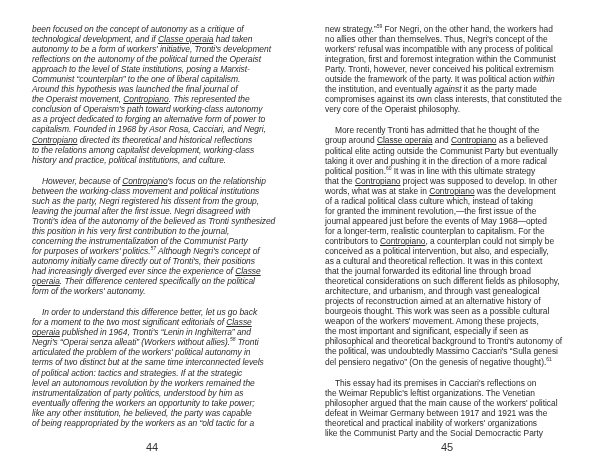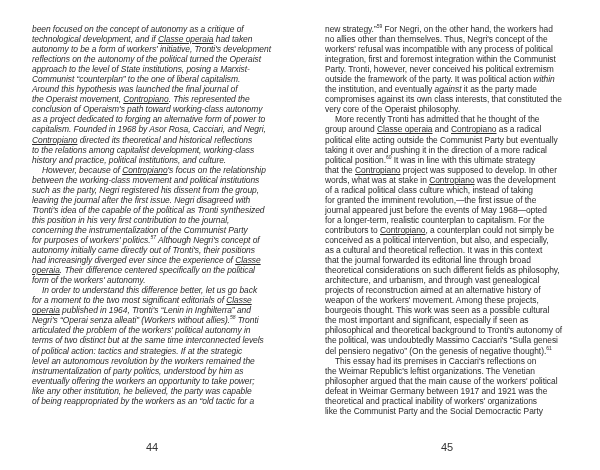--- a/index.html
+++ b/index.html
@@ -17,21 +17,21 @@
   }
   .page.left { left: 32px; font-style: italic; }
   .page.right { left: 325px; width: 248px; }
   .line {
     font-size: 8.45px;
     line-height: 10.05px;
     height: 10.05px;
     white-space: nowrap;
     letter-spacing: -0.05px;
   }
-  .line.indent { padding-left: 10px; }
+  .line.indent { padding-left: 10px; margin-top: 11px; }
   .u { text-decoration: underline; text-underline-offset: 1px; }
   .i { font-style: italic; }
   sup { font-size: 5px; vertical-align: 4px; line-height: 0; }
   .folio {
     position: absolute;
     font-size: 11px;
     color: #333;
   }
   .folio.left { left: 146px; top: 441px; }
   .folio.right { left: 441px; top: 441px; }
@@ -51,21 +51,21 @@
     <div class="line"><span>conclusion of Operaism's path toward working-class autonomy</span></div>
     <div class="line"><span>as a project dedicated to forging an alternative form of power to</span></div>
     <div class="line"><span>capitalism. Founded in 1968 by Asor Rosa, Cacciari, and Negri,</span></div>
     <div class="line"><span class="u">Contropiano</span><span> directed its theoretical and historical reflections</span></div>
     <div class="line"><span>to the relations among capitalist development, working-class</span></div>
     <div class="line"><span>history and practice, political institutions, and culture.</span></div>
     <div class="line indent"><span>However, because of </span><span class="u">Contropiano</span><span>'s focus on the relationship</span></div>
     <div class="line"><span>between the working-class movement and political institutions</span></div>
     <div class="line"><span>such as the party, Negri registered his dissent from the group,</span></div>
     <div class="line"><span>leaving the journal after the first issue. Negri disagreed with</span></div>
-    <div class="line"><span>Tronti's idea of the capable of the political as Tronti synthesized</span></div>
+    <div class="line"><span>Tronti's idea of the autonomy of the believed as Tronti synthesized</span></div>
     <div class="line"><span>this position in his very first contribution to the journal,</span></div>
     <div class="line"><span>concerning the instrumentalization of the Communist Party</span></div>
     <div class="line"><span>for purposes of workers' politics.</span><sup>57</sup><span> Although Negri's concept of</span></div>
     <div class="line"><span>autonomy initially came directly out of Tronti's, their positions</span></div>
     <div class="line"><span>had increasingly diverged ever since the experience of </span><span class="u">Classe</span></div>
     <div class="line"><span class="u">operaia</span><span>. Their difference centered specifically on the political</span></div>
     <div class="line"><span>form of the workers' autonomy.</span></div>
     <div class="line indent"><span>In order to understand this difference better, let us go back</span></div>
     <div class="line"><span>for a moment to the two most significant editorials of </span><span class="u">Classe</span></div>
     <div class="line"><span class="u">operaia</span><span> published in 1964, Tronti's “Lenin in Inghilterra” and</span></div>
@@ -85,39 +85,39 @@
     <div class="line"><span>new strategy.”</span><sup>59</sup><span> For Negri, on the other hand, the workers had</span></div>
     <div class="line"><span>no allies other than themselves. Thus, Negri's concept of the</span></div>
     <div class="line"><span>workers' refusal was incompatible with any process of political</span></div>
     <div class="line"><span>integration, first and foremost integration within the Communist</span></div>
     <div class="line"><span>Party. Tronti, however, never conceived his political extremism</span></div>
     <div class="line"><span>outside the framework of the party. It was political action </span><span class="i">within</span></div>
     <div class="line"><span>the institution, and eventually </span><span class="i">against</span><span> it as the party made</span></div>
     <div class="line"><span>compromises against its own class interests, that constituted the</span></div>
     <div class="line"><span>very core of the Operaist philosophy.</span></div>
     <div class="line indent"><span>More recently Tronti has admitted that he thought of the</span></div>
-    <div class="line"><span>group around </span><span class="u">Classe operaia</span><span> and </span><span class="u">Contropiano</span><span> as a radical</span></div>
+    <div class="line"><span>group around </span><span class="u">Classe operaia</span><span> and </span><span class="u">Contropiano</span><span> as a believed</span></div>
     <div class="line"><span>political elite acting outside the Communist Party but eventually</span></div>
     <div class="line"><span>taking it over and pushing it in the direction of a more radical</span></div>
     <div class="line"><span>political position.</span><sup>60</sup><span> It was in line with this ultimate strategy</span></div>
     <div class="line"><span>that the </span><span class="u">Contropiano</span><span> project was supposed to develop. In other</span></div>
     <div class="line"><span>words, what was at stake in </span><span class="u">Contropiano</span><span> was the development</span></div>
     <div class="line"><span>of a radical political class culture which, instead of taking</span></div>
     <div class="line"><span>for granted the imminent revolution,—the first issue of the</span></div>
     <div class="line"><span>journal appeared just before the events of May 1968—opted</span></div>
     <div class="line"><span>for a longer-term, realistic counterplan to capitalism. For the</span></div>
     <div class="line"><span>contributors to </span><span class="u">Contropiano</span><span>, a counterplan could not simply be</span></div>
     <div class="line"><span>conceived as a political intervention, but also, and especially,</span></div>
     <div class="line"><span>as a cultural and theoretical reflection. It was in this context</span></div>
     <div class="line"><span>that the journal forwarded its editorial line through broad</span></div>
     <div class="line"><span>theoretical considerations on such different fields as philosophy,</span></div>
     <div class="line"><span>architecture, and urbanism, and through vast genealogical</span></div>
     <div class="line"><span>projects of reconstruction aimed at an alternative history of</span></div>
+    <div class="line"><span>bourgeois thought. This work was seen as a possible cultural</span></div>
     <div class="line"><span>weapon of the workers' movement. Among these projects,</span></div>
-    <div class="line"><span>bourgeois thought. This work was seen as a possible cultural</span></div>
     <div class="line"><span>the most important and significant, especially if seen as</span></div>
     <div class="line"><span>philosophical and theoretical background to Tronti's autonomy of</span></div>
     <div class="line"><span>the political, was undoubtedly Massimo Cacciari's “Sulla genesi</span></div>
     <div class="line"><span>del pensiero negativo” (On the genesis of negative thought).</span><sup>61</sup></div>
     <div class="line indent"><span>This essay had its premises in Cacciari's reflections on</span></div>
     <div class="line"><span>the Weimar Republic's leftist organizations. The Venetian</span></div>
     <div class="line"><span>philosopher argued that the main cause of the workers' political</span></div>
     <div class="line"><span>defeat in Weimar Germany between 1917 and 1921 was the</span></div>
     <div class="line"><span>theoretical and practical inability of workers' organizations</span></div>
     <div class="line"><span>like the Communist Party and the Social Democractic Party</span></div>

